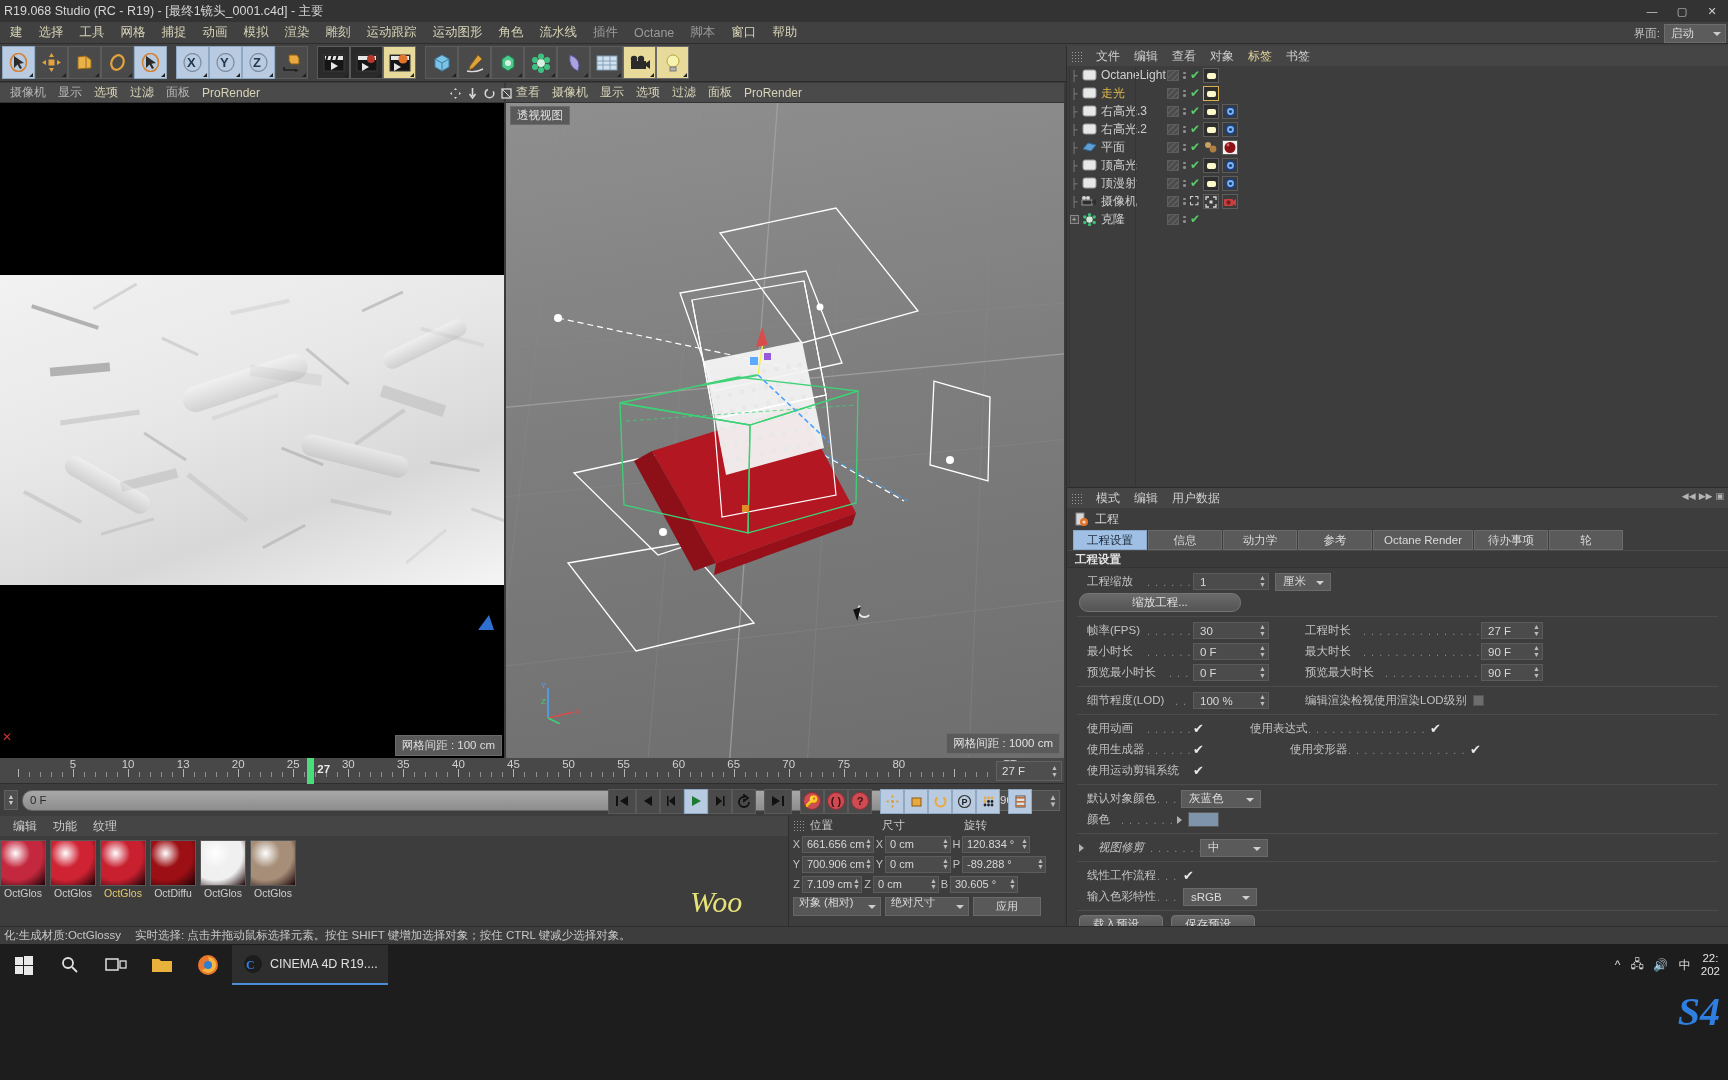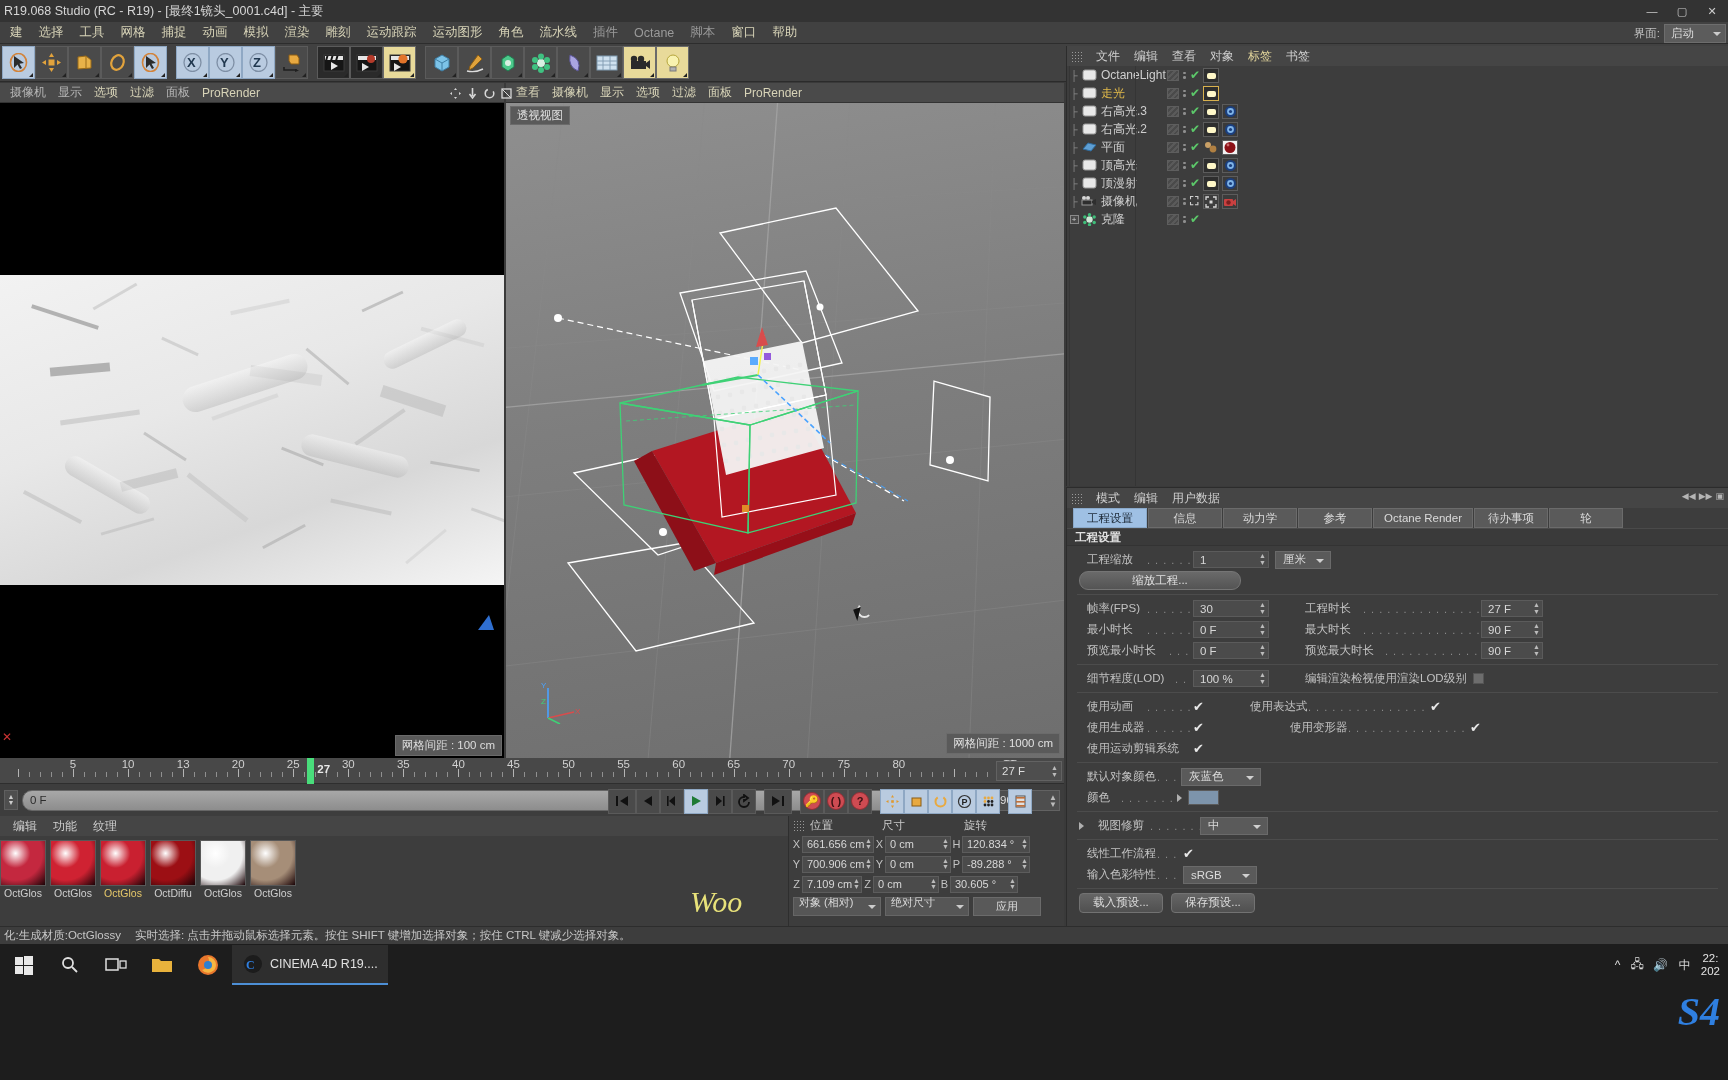--- a/index.html
+++ b/index.html
@@ -961,21 +961,21 @@
           <div class="co-in" style="width:66px">0 cm<span class="sp">▲<br>▼</span></div>
           <span class="co-ax">H</span>
           <div class="co-in" style="width:68px">120.834 °<span class="sp">▲<br>▼</span></div>
         </div>
         <div class="co-row">
           <span class="co-ax">Y</span>
           <div class="co-in" style="width:72px">700.906 cm<span class="sp">▲<br>▼</span></div>
           <span class="co-ax">Y</span>
           <div class="co-in" style="width:66px">0 cm<span class="sp">▲<br>▼</span></div>
           <span class="co-ax">P</span>
-          <div class="co-in" style="width:68px">-89.288 °<span class="sp">▲<br>▼</span></div>
+          <div class="co-in" style="width:84px">-89.288 °<span class="sp">▲<br>▼</span></div>
         </div>
         <div class="co-row">
           <span class="co-ax">Z</span>
           <div class="co-in" style="width:60px">7.109 cm<span class="sp">▲<br>▼</span></div>
           <span class="co-ax">Z</span>
           <div class="co-in" style="width:66px">0 cm<span class="sp">▲<br>▼</span></div>
           <span class="co-ax">B</span>
           <div class="co-in" style="width:68px">30.605 °<span class="sp">▲<br>▼</span></div>
         </div>
       </div>
@@ -1268,20 +1268,30 @@
     <div class="mm">模式</div>
         <div class="mm">编辑</div>
         <div class="mm">用户数据</div>
       </div>
     <div class="at-arrows">
       <span>◀◀</span>
       <span>▶▶</span>
       <span>▣</span>
     </div>
 
+    <div class="at-obj">
+      <span class="oicon">
+        <svg width="15" height="15" viewBox="0 0 15 15">
+            <rect x="2" y="1" width="8" height="12" fill="#d8d8d8" stroke="#888"></rect>
+            <circle cx="10" cy="10" r="4" fill="#e2742a"></circle>
+            <circle cx="10" cy="10" r="1.6" fill="#f6dcc8"></circle>
+          </svg>
+      </span>
+      <span class="t">工程</span>
+    </div>
 
     <div class="at-tabs" id="attabs">
         <div class="at-tab act">工程设置</div>
         <div class="at-tab">信息</div>
         <div class="at-tab">动力学</div>
         <div class="at-tab">参考</div>
         <div class="at-tab">Octane Render</div>
         <div class="at-tab">待办事项</div>
         <div class="at-tab">轮</div>
       </div>
@@ -1390,21 +1400,21 @@
       <div class="at-row">
         <span class="lbl" style="width:34px;">颜色</span>
         <span class="dots" style="width:56px;">. . . . . . . .</span>
         <span class="tri" style="margin-right:6px;"></span>
         <div class="swatch"></div>
       </div>
       <div class="sep"></div>
 
       <div class="at-row">
         <span class="tri" style="margin-right:6px;"></span>
-        <span class="lbl" style="width:52px;">视图修剪</span>
+        <span class="lbl" style="width:52px;font-style:italic;">视图修剪</span>
         <span class="dots" style="width:50px;">. . . . . . .</span>
         <div class="drop" style="width:68px;">中</div>
       </div>
       <div class="sep"></div>
 
       <div class="at-row">
         <span class="lbl" style="width:70px;">线性工作流程</span>
         <span class="dots" style="width:26px;">. . .</span>
         <span class="chk">✔</span>
       </div>

